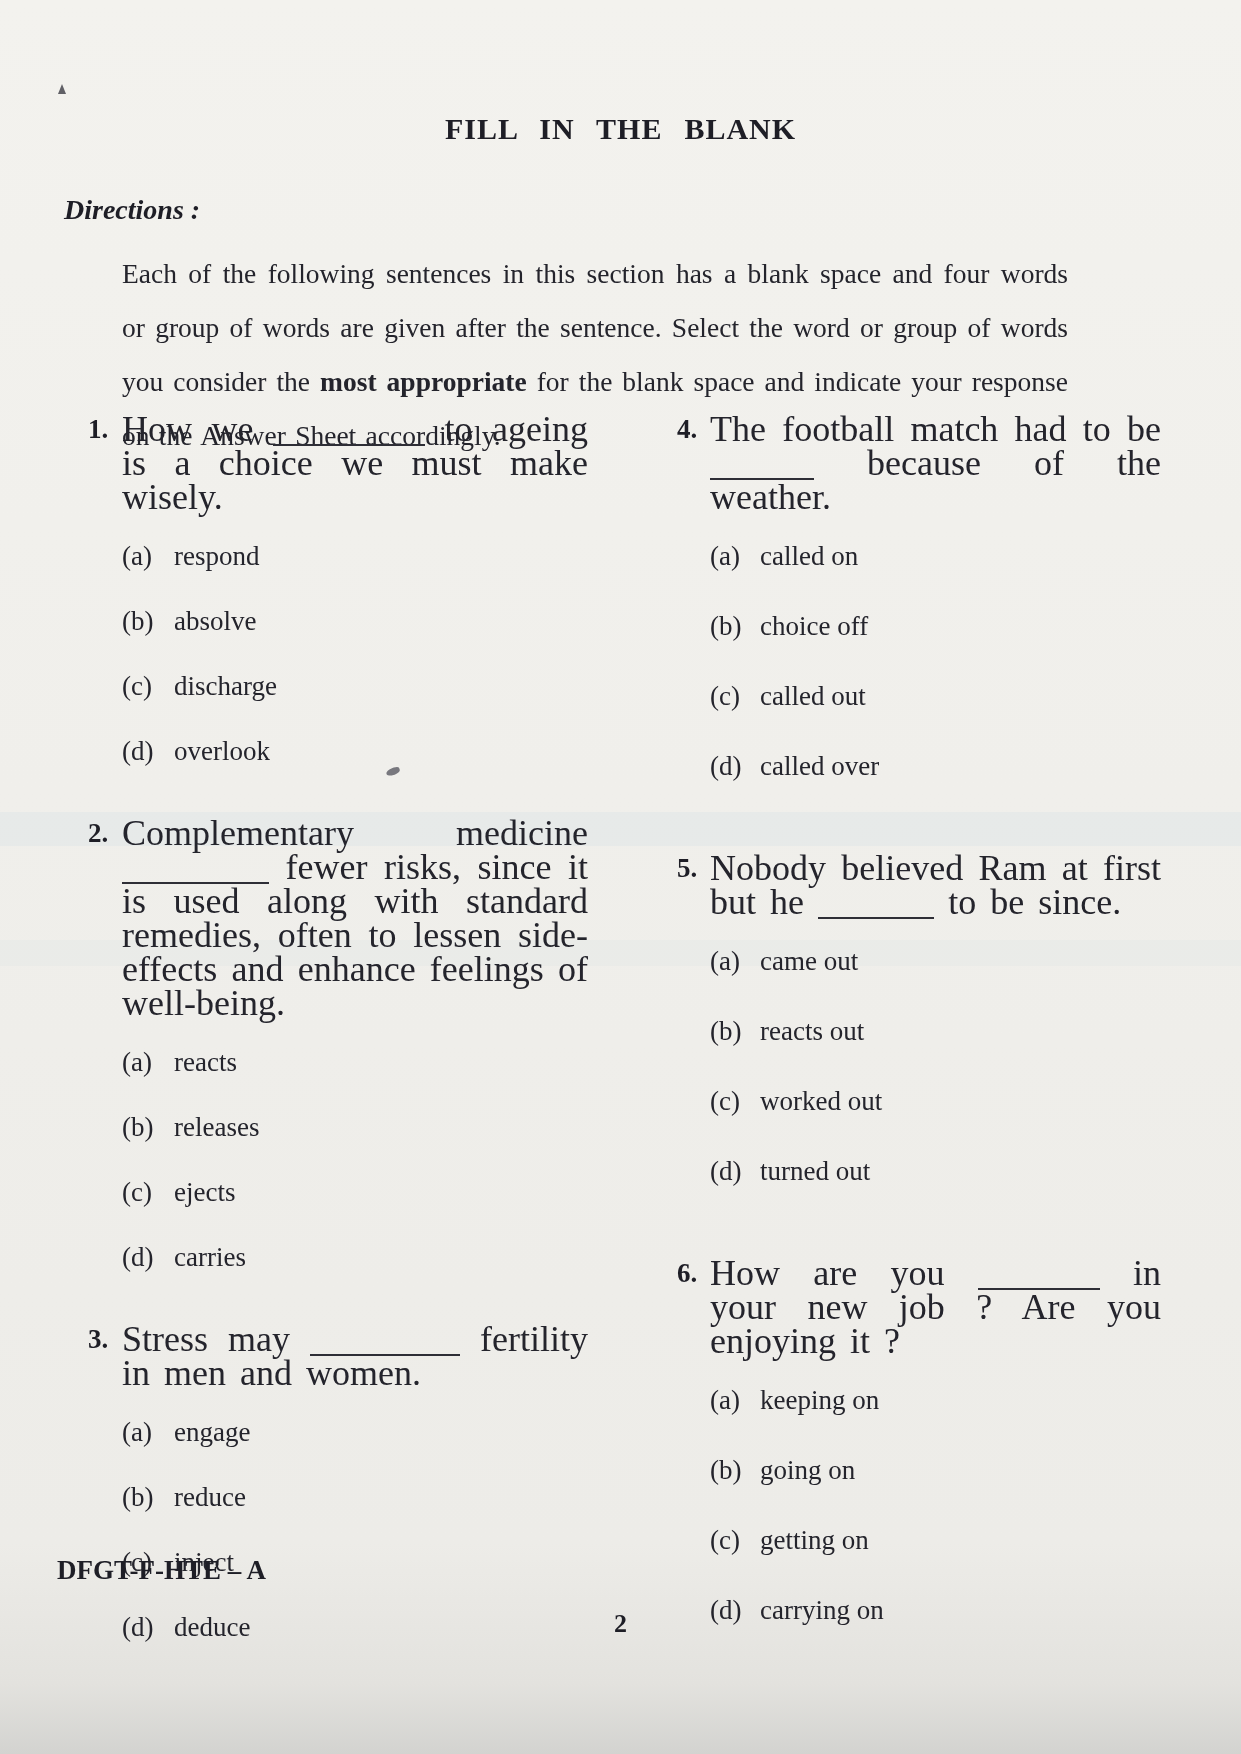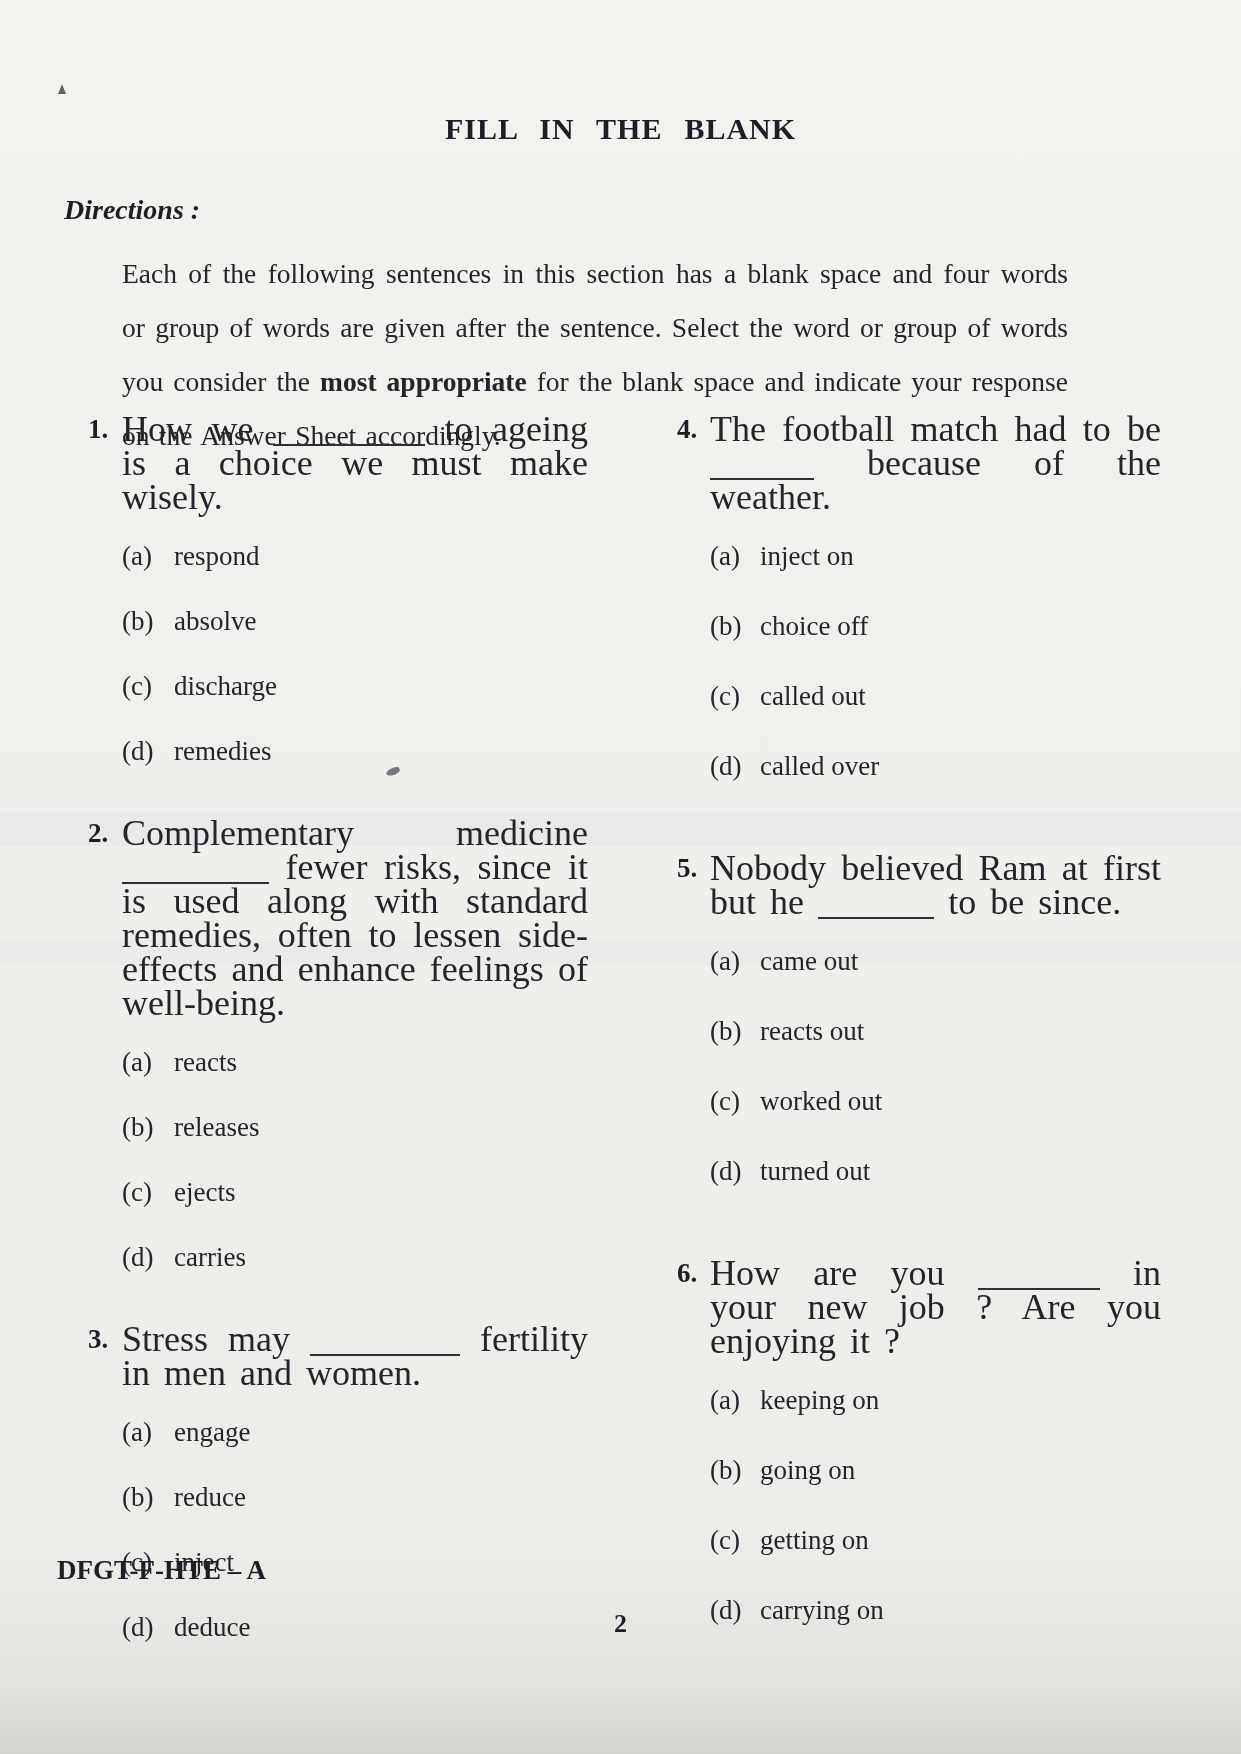--- a/index.html
+++ b/index.html
@@ -161,21 +161,21 @@
           <div class="option">
               <span class="olabel">(b)</span>
               <span class="otext">absolve</span>
             </div>
           <div class="option">
               <span class="olabel">(c)</span>
               <span class="otext">discharge</span>
             </div>
           <div class="option">
               <span class="olabel">(d)</span>
-              <span class="otext">remedies</span>
+              <span class="otext">overlook</span>
             </div>
         </div>
       </div>
     </div>
 
     <div class="question">
       <div class="qnum">2.</div>
       <div class="qbody">
         <p class="qtext"><span>Complementary medicine</span> <span class="blank" style="width:147px"></span> <span>fewer risks, since it is used along with standard remedies, often to lessen side-effects and enhance feelings of well-being.</span></p>
         <div class="options">
@@ -228,21 +228,21 @@
 
   <div class="col col-right">
 
     <div class="question">
       <div class="qnum">4.</div>
       <div class="qbody">
         <p class="qtext"><span>The football match had to be</span> <span class="blank" style="width:104px"></span> <span>because of the weather.</span></p>
         <div class="options">
           <div class="option">
               <span class="olabel">(a)</span>
-              <span class="otext">inject on</span>
+              <span class="otext">called on</span>
             </div>
           <div class="option">
               <span class="olabel">(b)</span>
               <span class="otext">choice off</span>
             </div>
           <div class="option">
               <span class="olabel">(c)</span>
               <span class="otext">called out</span>
             </div>
           <div class="option">

